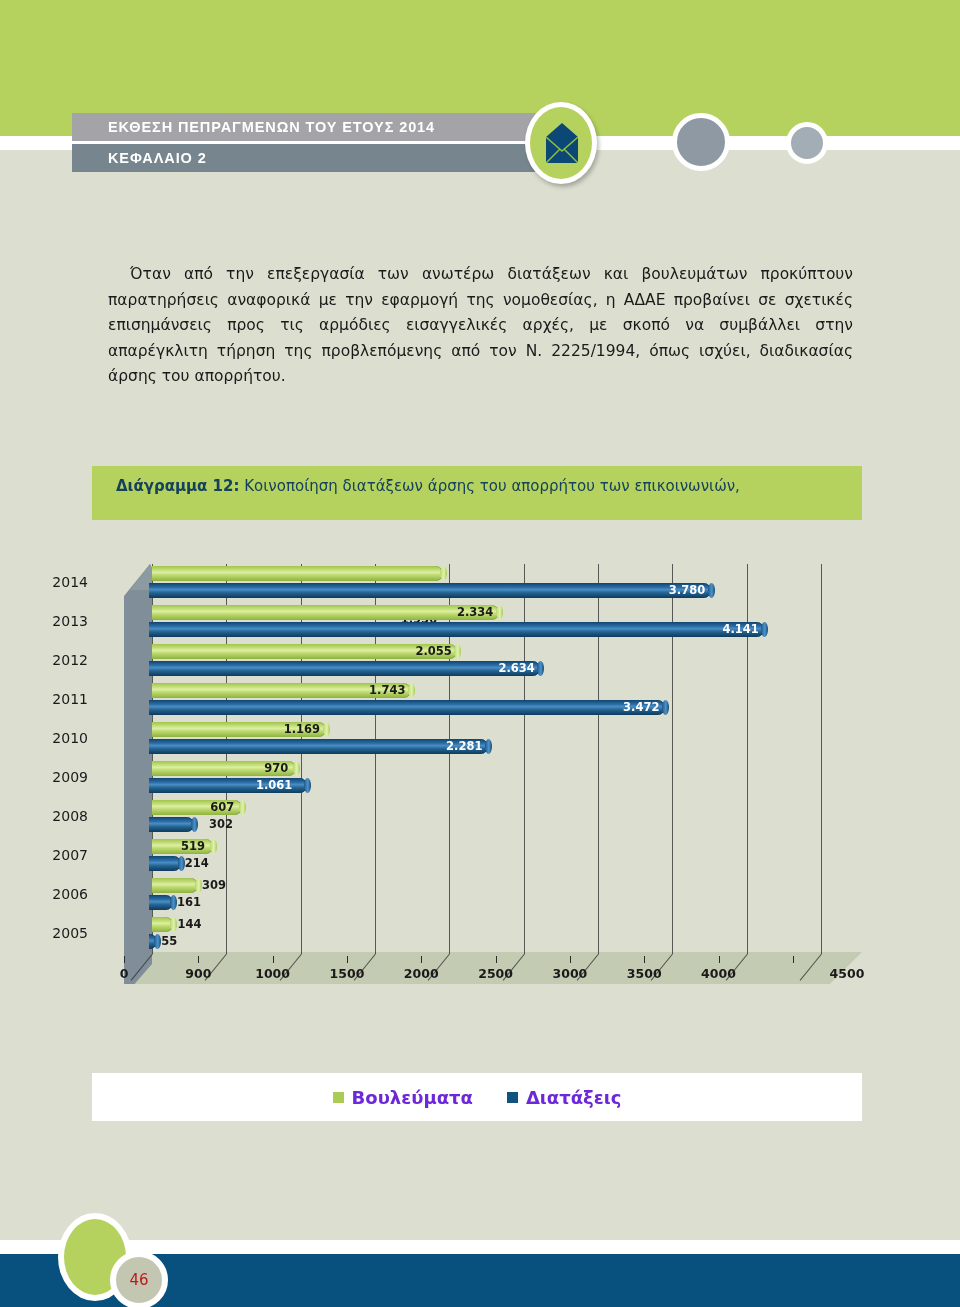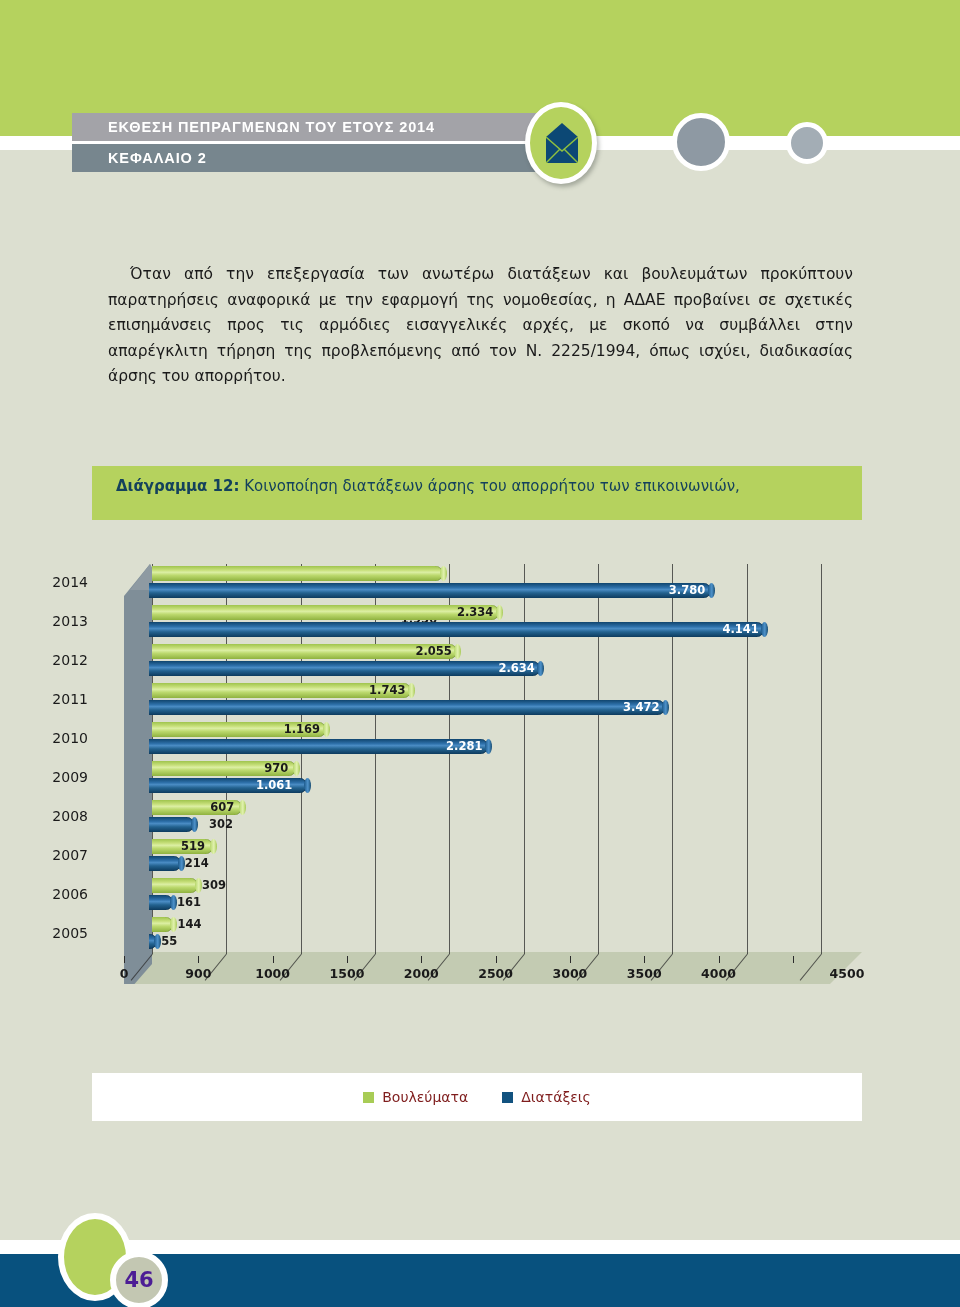--- a/index.html
+++ b/index.html
@@ -130,35 +130,35 @@
   
   .legend-box{
     position:absolute;left:92px;top:1073px;width:770px;height:48px;background:#ffffff;
   }
   .legend-inner{
     position:absolute;left:0;top:0;width:770px;height:48px;
     display:flex;align-items:center;justify-content:center;gap:34px;
   }
   .leg-item{display:flex;align-items:center;gap:8px;}
   .leg-sw{width:11px;height:11px;display:inline-block;}
-  .leg-txt{font-size:14px;font-weight:normal;color:#7f1d1d;font-family:"DejaVu Sans", sans-serif;}
+  .leg-txt{font-size:18px;font-weight:bold;color:#6d28d9;font-family:"DejaVu Sans", sans-serif;}
 
   
   .foot-white{position:absolute;left:0;top:1240px;width:960px;height:14px;background:#ffffff;}
   .foot-blue{position:absolute;left:0;top:1254px;width:960px;height:53px;background:#08517e;}
   .foot-green-ell{
     position:absolute;left:58px;top:1213px;width:74px;height:88px;border-radius:50%;
     background:#b5d25e;border:6px solid #ffffff;box-sizing:border-box;
   }
   .foot-page-circ{
     position:absolute;left:110px;top:1251px;width:58px;height:58px;border-radius:50%;
     background:#c3c7b2;border:6px solid #ffffff;box-sizing:border-box;
     display:flex;align-items:center;justify-content:center;
   }
-  .foot-page-num{font-size:21px;color:#4c1d95;font-family:"DejaVu Sans", sans-serif;font-weight:bold;}
+  .foot-page-num{font-size:15px;color:#b91c1c;font-family:"DejaVu Sans", sans-serif;}
 </style>
 </head>
 <body>
 
 <div class="top-green"></div>
 <div class="top-white"></div>
 <div class="hdr-white-line"></div>
 <div class="page-body"></div>
 
 <div class="hdr-bar1"></div>

